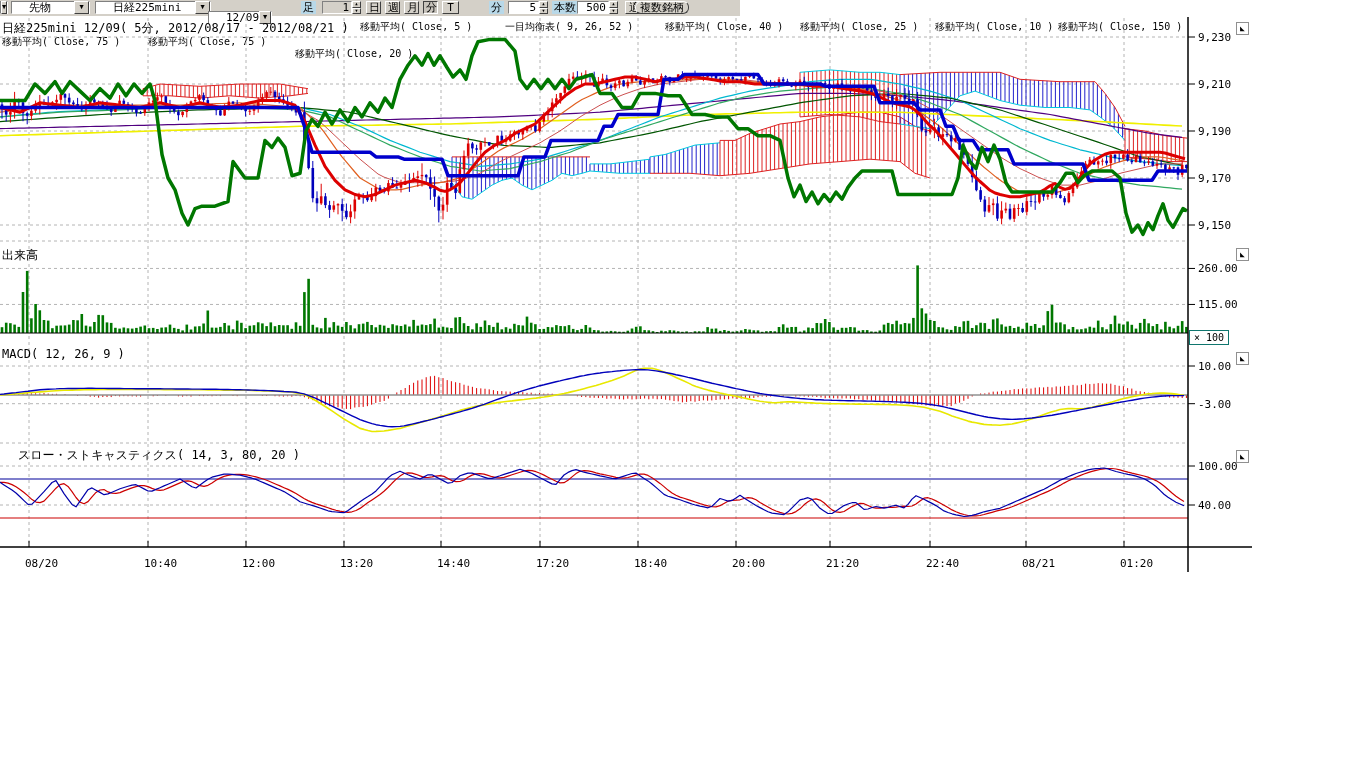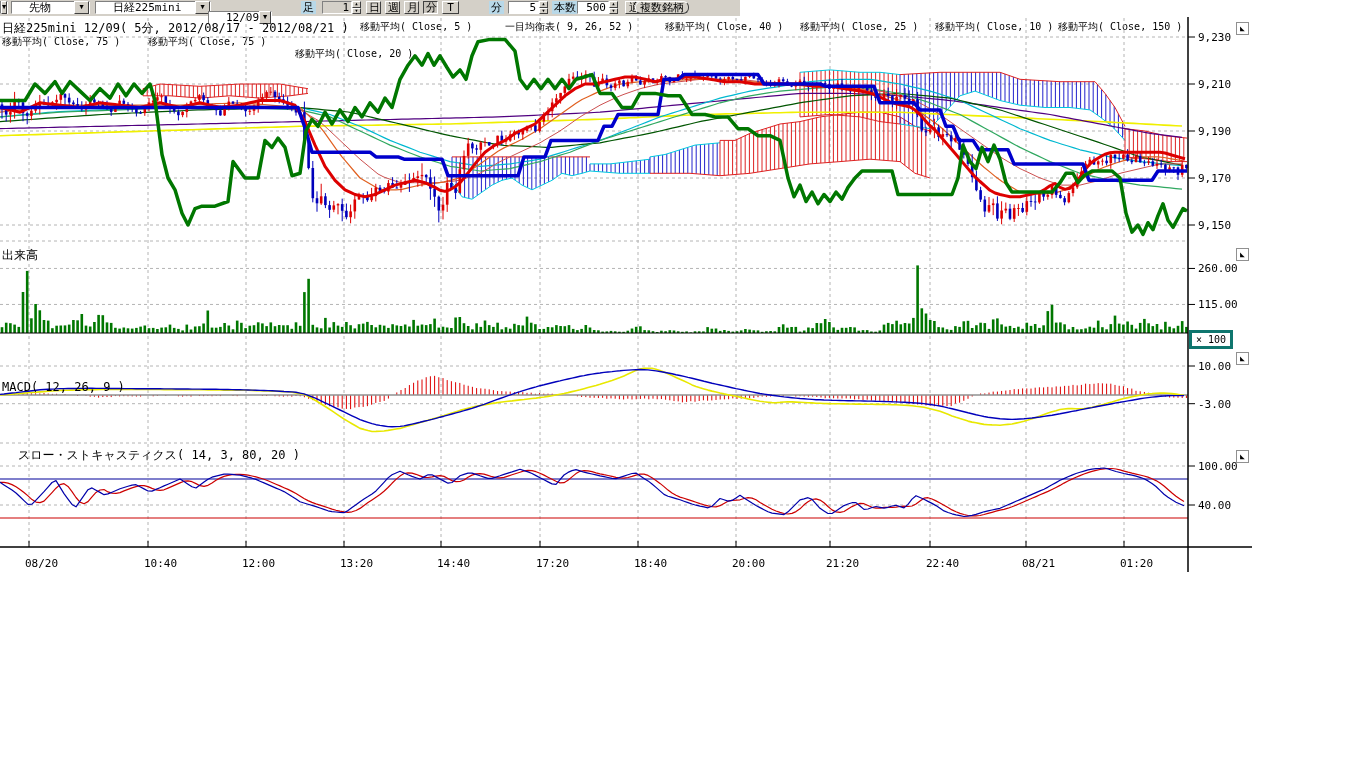--- a/index.html
+++ b/index.html
@@ -20,21 +20,21 @@
   .numfield.disabled{background:#d4d0c8;}
   .spin{width:9px;display:flex;flex-direction:column;}
   .spin span{flex:1;background:#d4d0c8;border:1px solid;border-color:#fff #404040 #404040 #fff;
     font-size:4px;line-height:4px;text-align:center;color:#000;}
   .btn{background:#d4d0c8;border:1px solid;border-color:#fff #404040 #404040 #fff;
     text-align:center;font-size:11px;line-height:11px;padding:0 2px;}
   .btn.pressed{border-color:#404040 #fff #fff #404040;background:#c8c4bc;}
   
   .ovl{position:absolute;font-size:12px;color:#000;white-space:nowrap;z-index:5;text-align:right;}
   .legend-item{position:absolute;font-size:10px;white-space:nowrap;}
-  #multiplier{position:absolute;left:1189px;top:330px;border:3px solid #0f766e;background:#fff;
+  #multiplier{position:absolute;left:1189px;top:330px;border:1px solid #0f766e;background:#fff;
     font-size:10px;padding:0 4px;line-height:13px;z-index:6;}
   .collapse{position:absolute;left:1236px;width:11px;height:11px;background:#fff;
     border:1px solid #909090;font-size:8px;line-height:11px;text-align:center;color:#000;z-index:6;}
   #chartsvg{position:absolute;left:0;top:0;z-index:1;}
 </style>
 </head>
 <body>
 <div id="stage">
 
 <div id="toolbar">
@@ -1538,21 +1538,21 @@
       <text x="1198" y="470" font-size="11" font-family="DejaVu Sans Mono, monospace" fill="#000" text-anchor="start">100.00</text>
       <line x1="1188" y1="505" x2="1195" y2="505" stroke="#000" stroke-width="1"></line>
       <text x="1198" y="509" font-size="11" font-family="DejaVu Sans Mono, monospace" fill="#000" text-anchor="start">40.00</text>
     </svg>
 
 <div class="ovl" style="left:2px;top:20px;">日経225mini 12/09( 5分, 2012/08/17 - 2012/08/21 )</div>
 <div id="legend-row1"></div>
 <div id="legend-row2"></div>
 
 <div class="ovl" style="left:2px;top:247px;">出来高</div>
-<div class="ovl" style="left:2px;top:347px;margin-top:33px;">MACD( 12, 26, 9 )</div>
+<div class="ovl" style="left:2px;top:347px;">MACD( 12, 26, 9 )</div>
 <div class="ovl" style="left:18px;top:447px;">スロー・ストキャスティクス( 14, 3, 80, 20 )</div>
 <div id="multiplier">× 100</div>
 
 <div class="collapse" style="top:22px;">◣</div>
 <div class="collapse" style="top:248px;">◣</div>
 <div class="collapse" style="top:352px;">◣</div>
 <div class="collapse" style="top:450px;">◣</div>
 
 <span class="legend-item" style="left: 360px; top: 20px;">移動平均( Close, 5 )</span>
     <span class="legend-item" style="left: 505px; top: 20px;">一目均衡表( 9, 26, 52 )</span>

